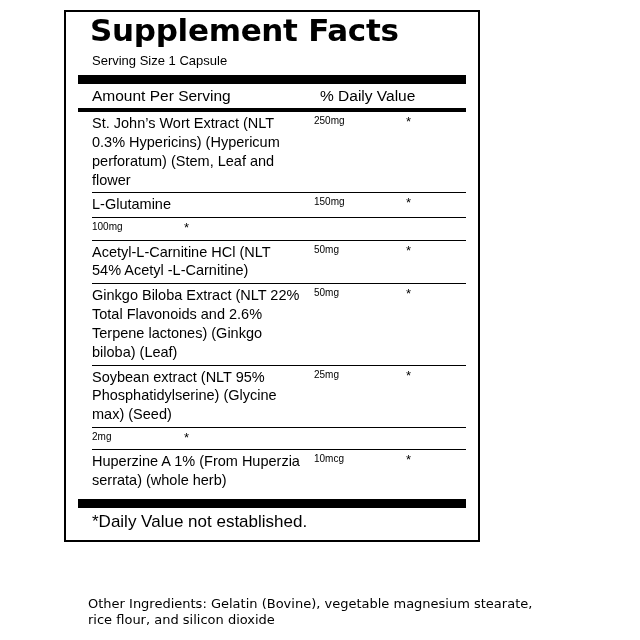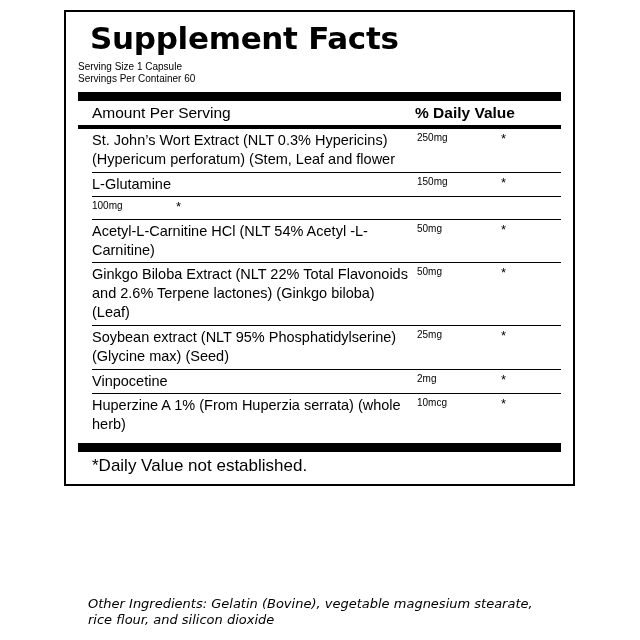--- a/index.html
+++ b/index.html
@@ -17,37 +17,38 @@
   .page {
     position: relative;
     width: 640px;
     height: 640px;
     box-sizing: border-box;
   }
   .panel {
     position: absolute;
     left: 64px;
     top: 10px;
-    width: 511px;
+    width: 416px;
     box-sizing: border-box;
     border: 2px solid #000;
     background: #fff;
-    padding: 8px 12px 6px 12px;
+    padding: 0 12px 6px 12px;
   }
   .title {
     font-family: "DejaVu Sans", sans-serif;
     font-weight: bold;
     font-size: 31px;
     line-height: 1.05;
     letter-spacing: -0.3px;
     margin: 2px 0 6px 12px;
   }
   .serving-line {
-    font-size: 10px;
+    font-size: 13px;
     line-height: 1.27;
+    margin-left: 14px;
   }
   .thickbar {
     height: 9px;
     background: #000;
     margin: 6px 0 0 0;
   }
   .thinbar {
     height: 4px;
     background: #000;
     margin: 0;
@@ -60,28 +61,28 @@
   }
   .hdr-amount {
     font-size: 15.5px;
     flex: 1 1 auto;
   }
   .hdr-dv {
     font-size: 15.5px;
     text-align: left;
     width: 146px;
     flex: 0 0 146px;
-    font-weight: bold;
   }
   .row {
     display: flex;
     align-items: flex-start;
     margin-left: 14px;
     padding: 2px 0 3px 0;
     border-top: 1px solid #000;
+    gap: 8px;
   }
   .row.first {
     border-top: none;
   }
   .row .name {
     flex: 1 1 auto;
     font-size: 14.5px;
     line-height: 1.3;
     padding-right: 4px;
   }
@@ -102,34 +103,32 @@
   }
   .other {
     position: absolute;
     left: 88px;
     top: 596px;
     width: 470px;
     font-family: "DejaVu Sans", sans-serif;
     font-size: 13px;
     line-height: 1.25;
     font-weight: 500;
-    font-style: italic;
   }
 </style>
 </head>
 <body>
 
 <div class="page">
 
   <div class="panel">
 
     <div class="title">Supplement Facts</div>
 
     <div class="serving-line">Serving Size 1 Capsule</div>
-    <div class="serving-line">Servings Per Container 60</div>
 
     <div class="thickbar"></div>
 
     <div class="hdr-row">
       <div class="hdr-amount">Amount Per Serving</div>
       <div class="hdr-dv">% Daily Value</div>
     </div>
 
     <div class="thinbar"></div>
 
@@ -162,21 +161,20 @@
       <div class="dv">*</div>
     </div>
 
     <div class="row">
       <div class="name">Soybean extract (NLT 95% Phosphatidylserine) (Glycine max) (Seed)</div>
       <div class="amt">25mg</div>
       <div class="dv">*</div>
     </div>
 
     <div class="row">
-      <div class="name">Vinpocetine</div>
       <div class="amt">2mg</div>
       <div class="dv">*</div>
     </div>
 
     <div class="row">
       <div class="name">Huperzine A 1% (From Huperzia serrata) (whole herb)</div>
       <div class="amt">10mcg</div>
       <div class="dv">*</div>
     </div>
 

